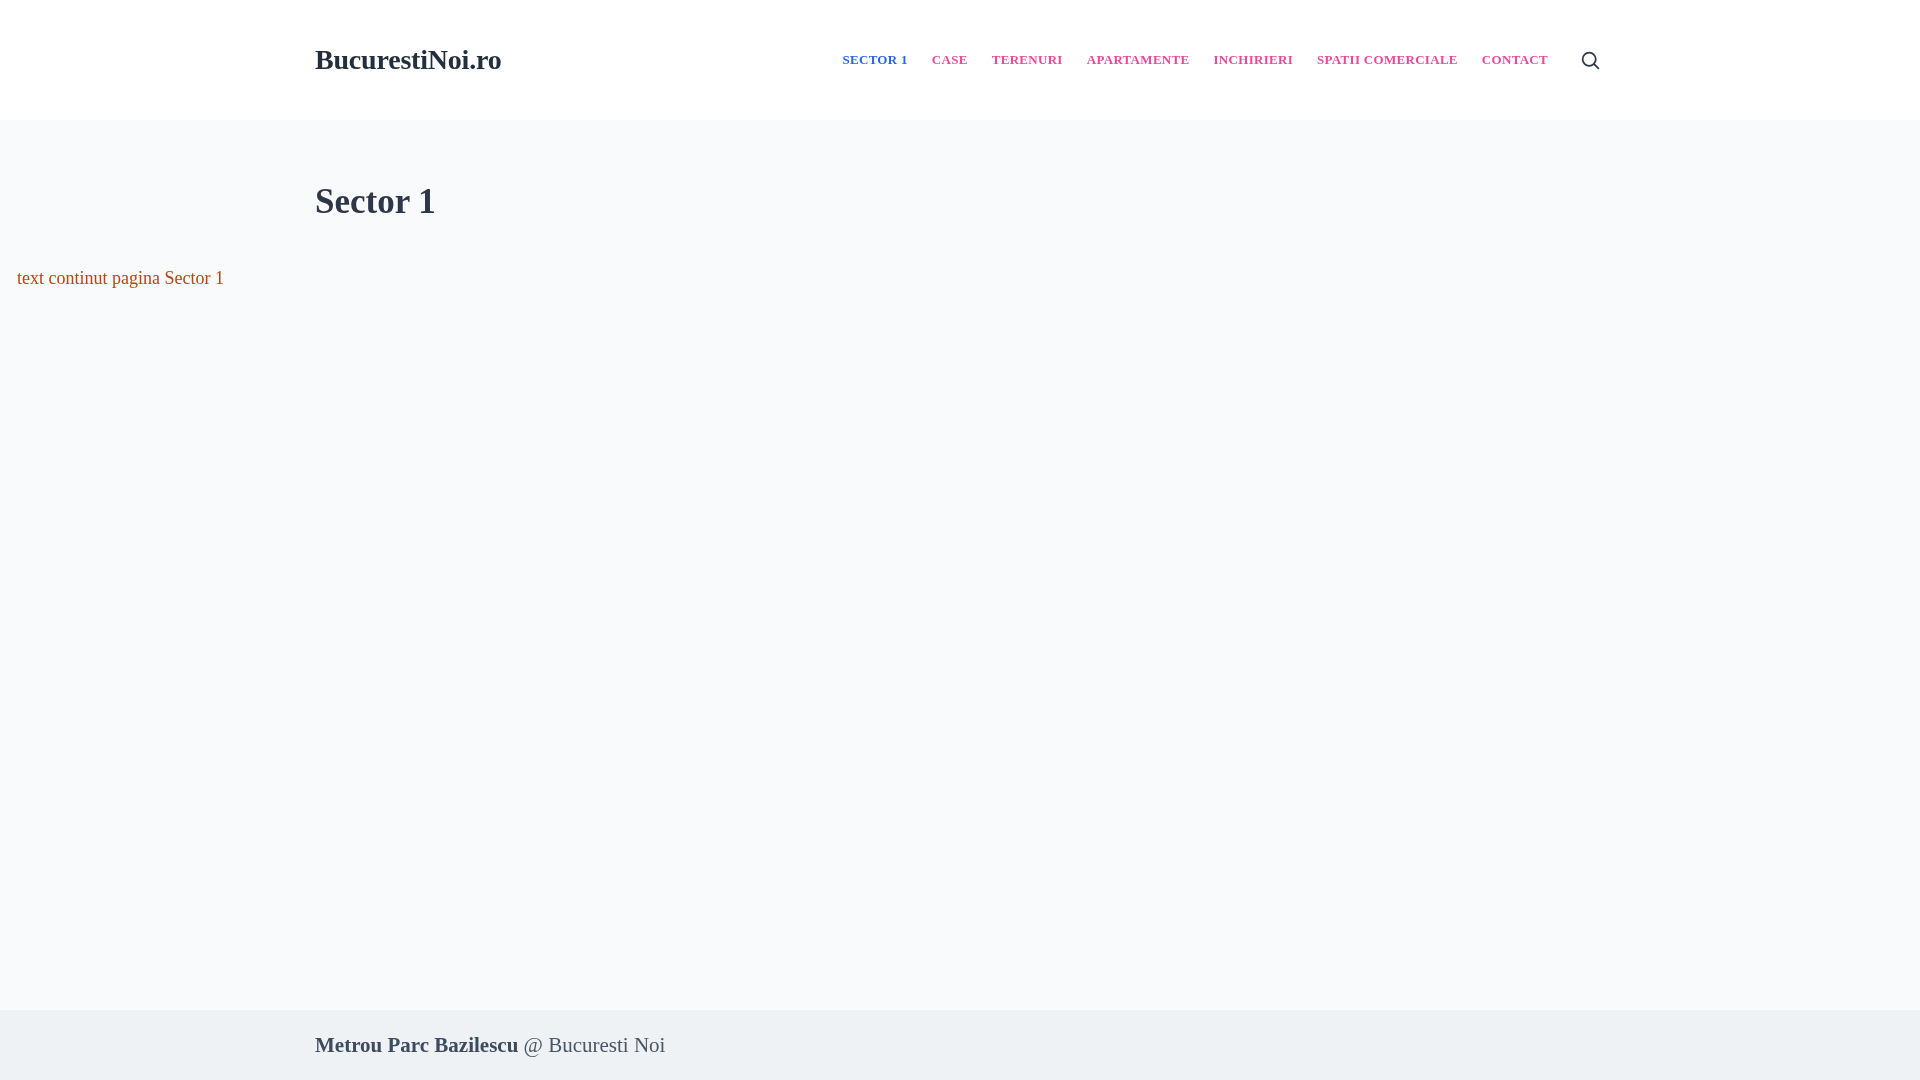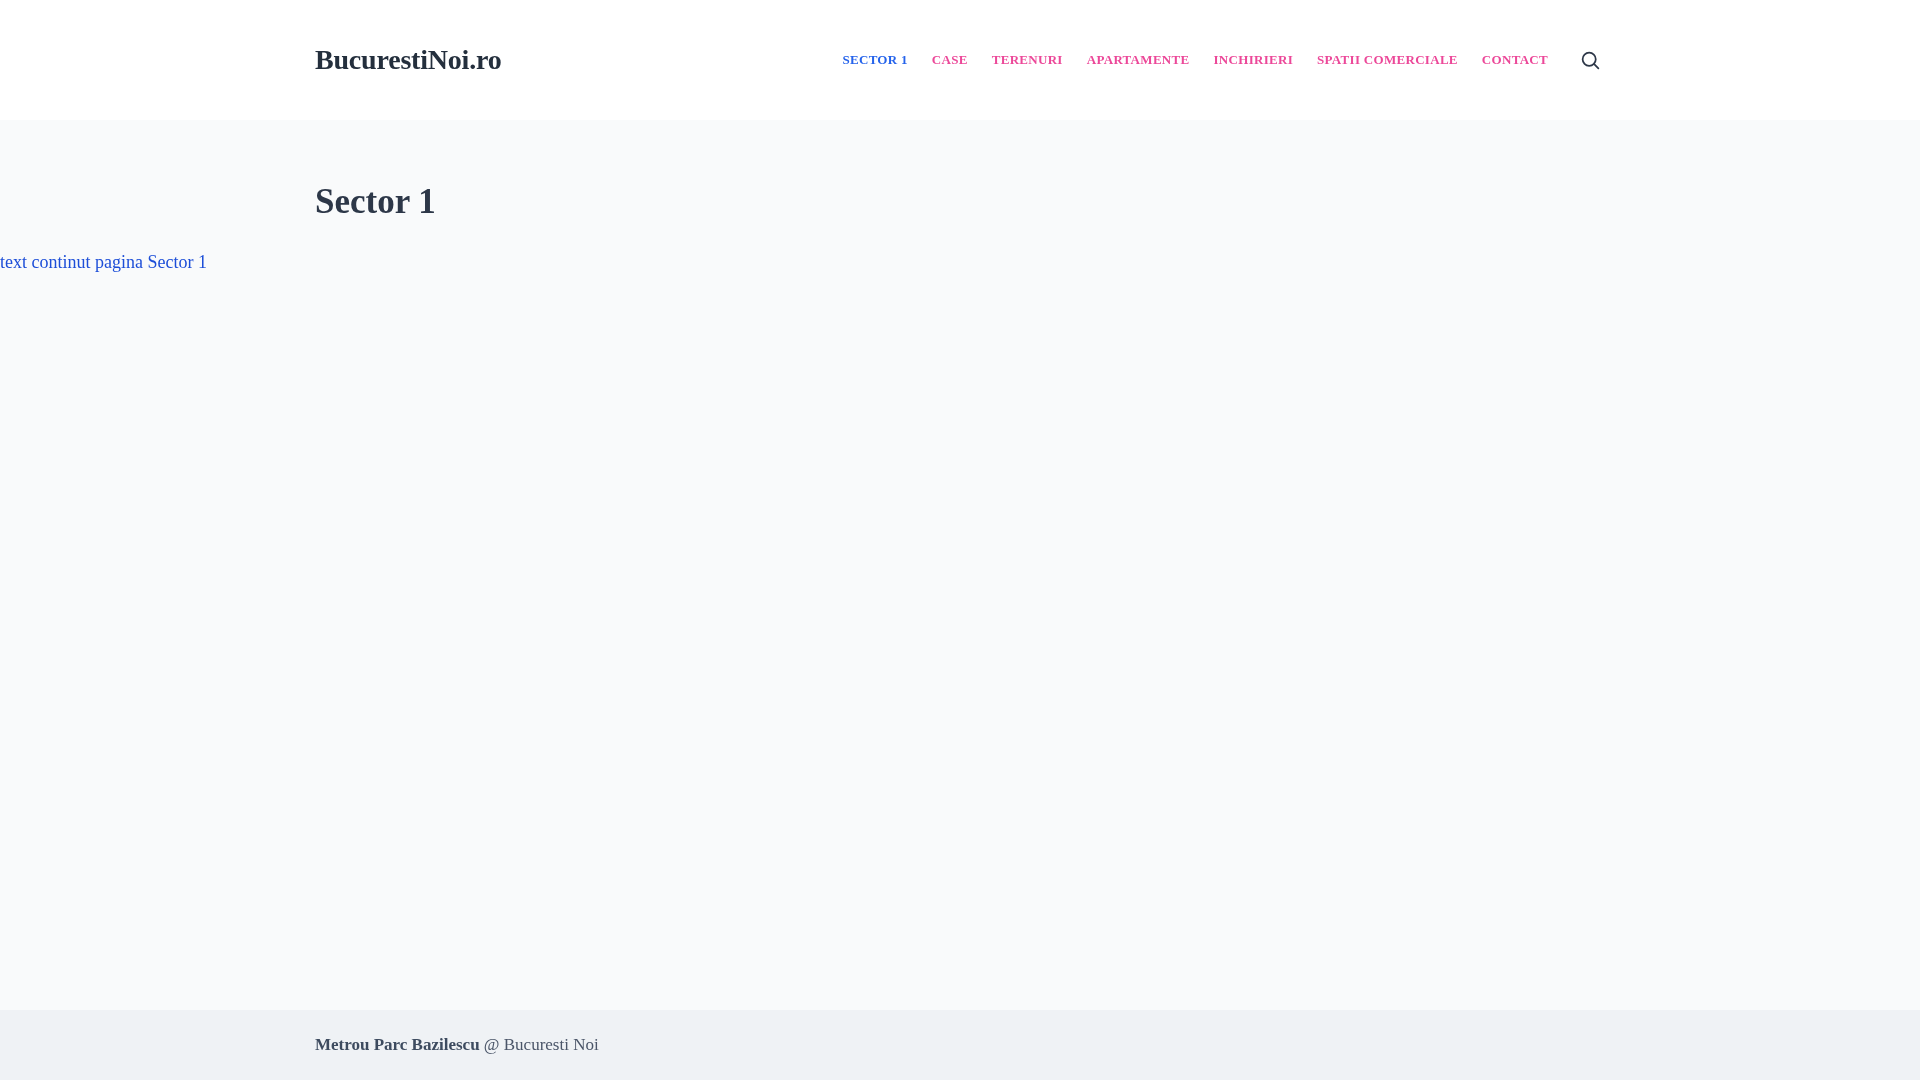--- a/index.html
+++ b/index.html
@@ -88,41 +88,41 @@
   .site-main .container {
     padding-top: 62px;
   }
   .page-title {
     font-size: 35px;
     line-height: 1.15;
     font-weight: 700;
     color: #2d3748;
   }
   .body-text {
-    margin-top: 28px;
+    margin-top: 44px;
     font-size: 18px;
     line-height: 1.4;
-    color: #1d4ed8;
+    color: #c2410c;
     
-    padding-left: 0;
+    padding-left: 17px;
   }
 
   
   .site-footer {
     height: 70px;
     flex: 0 0 auto;
     background: #eff2f5;
   }
   .site-footer .container {
     height: 100%;
     display: flex;
     align-items: center;
   }
   .footer-text {
-    font-size: 17px;
+    font-size: 21px;
     color: #4a5568;
   }
   .footer-text .site-name {
     font-weight: 700;
     color: #3d4b5f;
   }
 </style>
 </head>
 <body>
 

